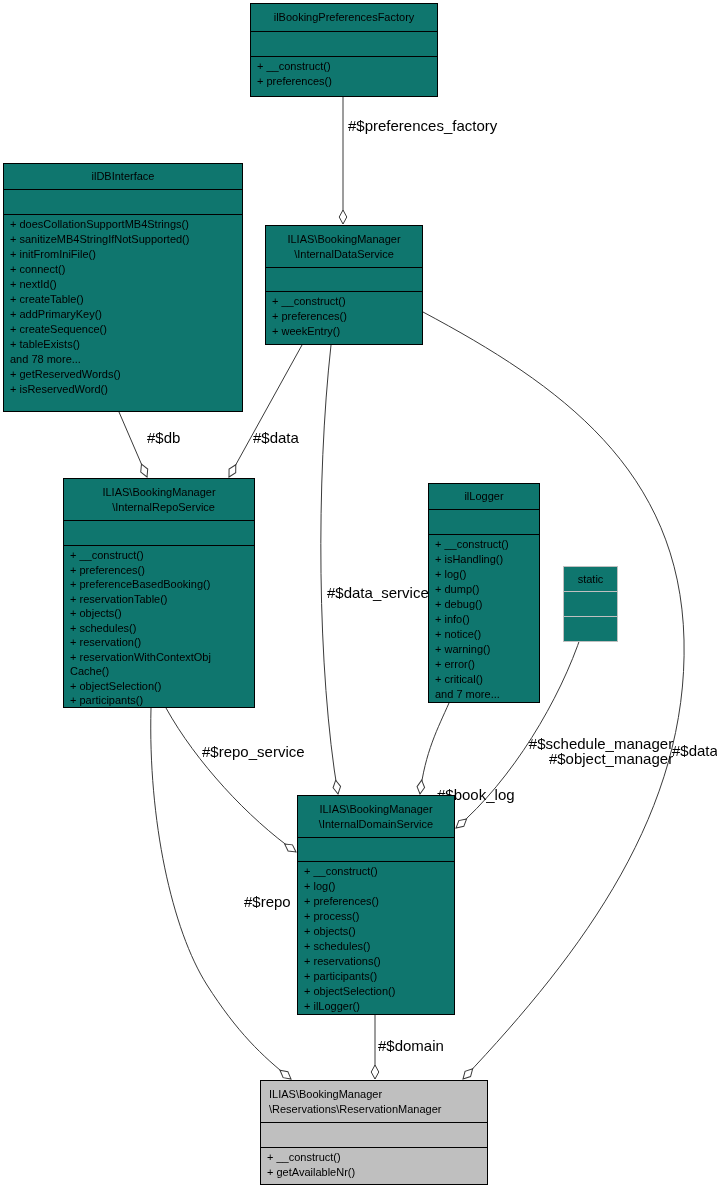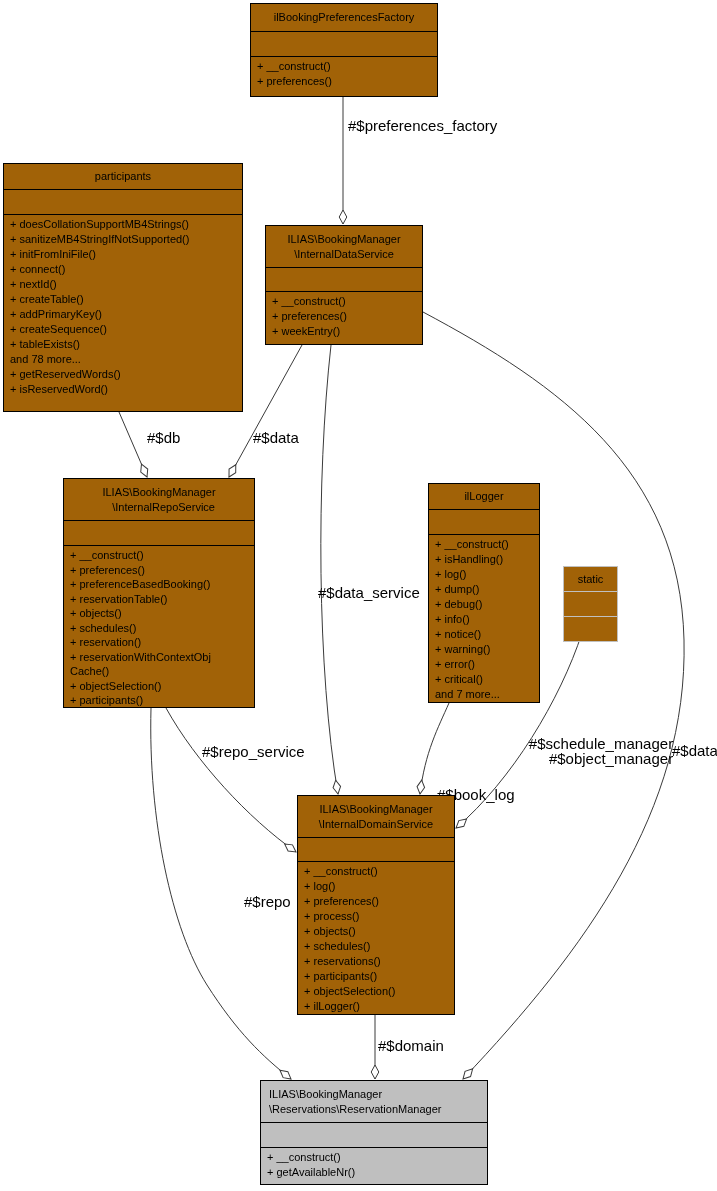--- a/index.html
+++ b/index.html
@@ -14,21 +14,21 @@
     position:relative;width:717px;height:1191px;overflow:hidden;
     background:var(--bg);
     font-family:"Liberation Sans","DejaVu Sans",sans-serif;
     color:#000;
   }
   #edge-layer{position:absolute;left:0;top:0;pointer-events:none;}
   .edge{fill:none;stroke:var(--edge-color);stroke-width:1;}
   .node{
     position:absolute;box-sizing:border-box;
     border:1px solid var(--node-border);
-    background:#a16207;font-size:11px;line-height:15px;
+    background:#0f766e;font-size:11px;line-height:15px;
   }
   .node.current{background:var(--current-fill);}
   .node.static{border-color:var(--static-border);}
   .sec{box-sizing:border-box;overflow:hidden;}
   .sec + .sec{border-top:1px solid var(--node-border);}
   .node.static .sec + .sec{border-top-color:var(--static-border);}
   .sec.title{
     display:flex;flex-direction:column;justify-content:center;
     align-items:center;text-align:center;
   }
@@ -58,40 +58,40 @@
       <path d="M166,708 C196,762 248,818 296,852" class="edge" marker-end="url(#diamond)"></path>
       <path d="M449,703 C438,728 425,752 420,794" class="edge" marker-end="url(#diamond)"></path>
       <path d="M582,633 C560,700 512,780 456,828" class="edge" marker-end="url(#diamond)"></path>
       <path d="M423,312 C560,385 680,470 684,640 C688,810 585,950 463,1079" class="edge" marker-end="url(#diamond)"></path>
       <path d="M151,708 C148,820 172,930 207,985 C237,1032 262,1056 291,1079" class="edge" marker-end="url(#diamond)"></path>
       <path d="M375,1015 L375,1079" class="edge" marker-end="url(#diamond)"></path>
     </svg>
 <div class="edge-label" style="left: 348px; top: 118px;"><div>#$preferences_factory</div></div>
     <div class="edge-label" style="left: 147px; top: 430px;"><div>#$db</div></div>
     <div class="edge-label" style="left: 253px; top: 430px;"><div>#$data</div></div>
-    <div class="edge-label" style="left: 318px; top: 585px;"><div>#$data_service</div></div>
+    <div class="edge-label" style="left: 327px; top: 585px;"><div>#$data_service</div></div>
     <div class="edge-label" style="left: 202px; top: 744px;"><div>#$repo_service</div></div>
     <div class="edge-label" style="left: 437px; top: 743px; margin-top: 44px;"><div>#$book_log</div></div>
     <div class="edge-label centered" style="left: 601px; top: 736px;"><div>#$schedule_manager</div><div>#$object_manager</div></div>
     <div class="edge-label" style="left: 672px; top: 743px;"><div>#$data</div></div>
     <div class="edge-label" style="left: 244px; top: 894px;"><div>#$repo</div></div>
     <div class="edge-label" style="left: 378px; top: 1038px;"><div>#$domain</div></div>
     <div class="node normal" style="left: 250px; top: 3px; width: 188px;">
       <div class="sec title" style="height: 27px;">
         <div class="title-line">ilBookingPreferencesFactory</div>
       </div>
       <div class="sec attrs" style="height: 25px;"></div>
       <div class="sec methods" style="height: 40px; line-height: 15px;">
         <div class="method-line">+ __construct()</div>
         <div class="method-line">+ preferences()</div>
       </div>
     </div>
     <div class="node normal" style="left: 3px; top: 163px; width: 240px;">
       <div class="sec title" style="height: 25px;">
-        <div class="title-line">participants</div>
+        <div class="title-line">ilDBInterface</div>
       </div>
       <div class="sec attrs" style="height: 25px;"></div>
       <div class="sec methods" style="height: 197px; line-height: 15px;">
         <div class="method-line">+ doesCollationSupportMB4Strings()</div>
         <div class="method-line">+ sanitizeMB4StringIfNotSupported()</div>
         <div class="method-line">+ initFromIniFile()</div>
         <div class="method-line">+ connect()</div>
         <div class="method-line">+ nextId()</div>
         <div class="method-line">+ createTable()</div>
         <div class="method-line">+ addPrimaryKey()</div>

